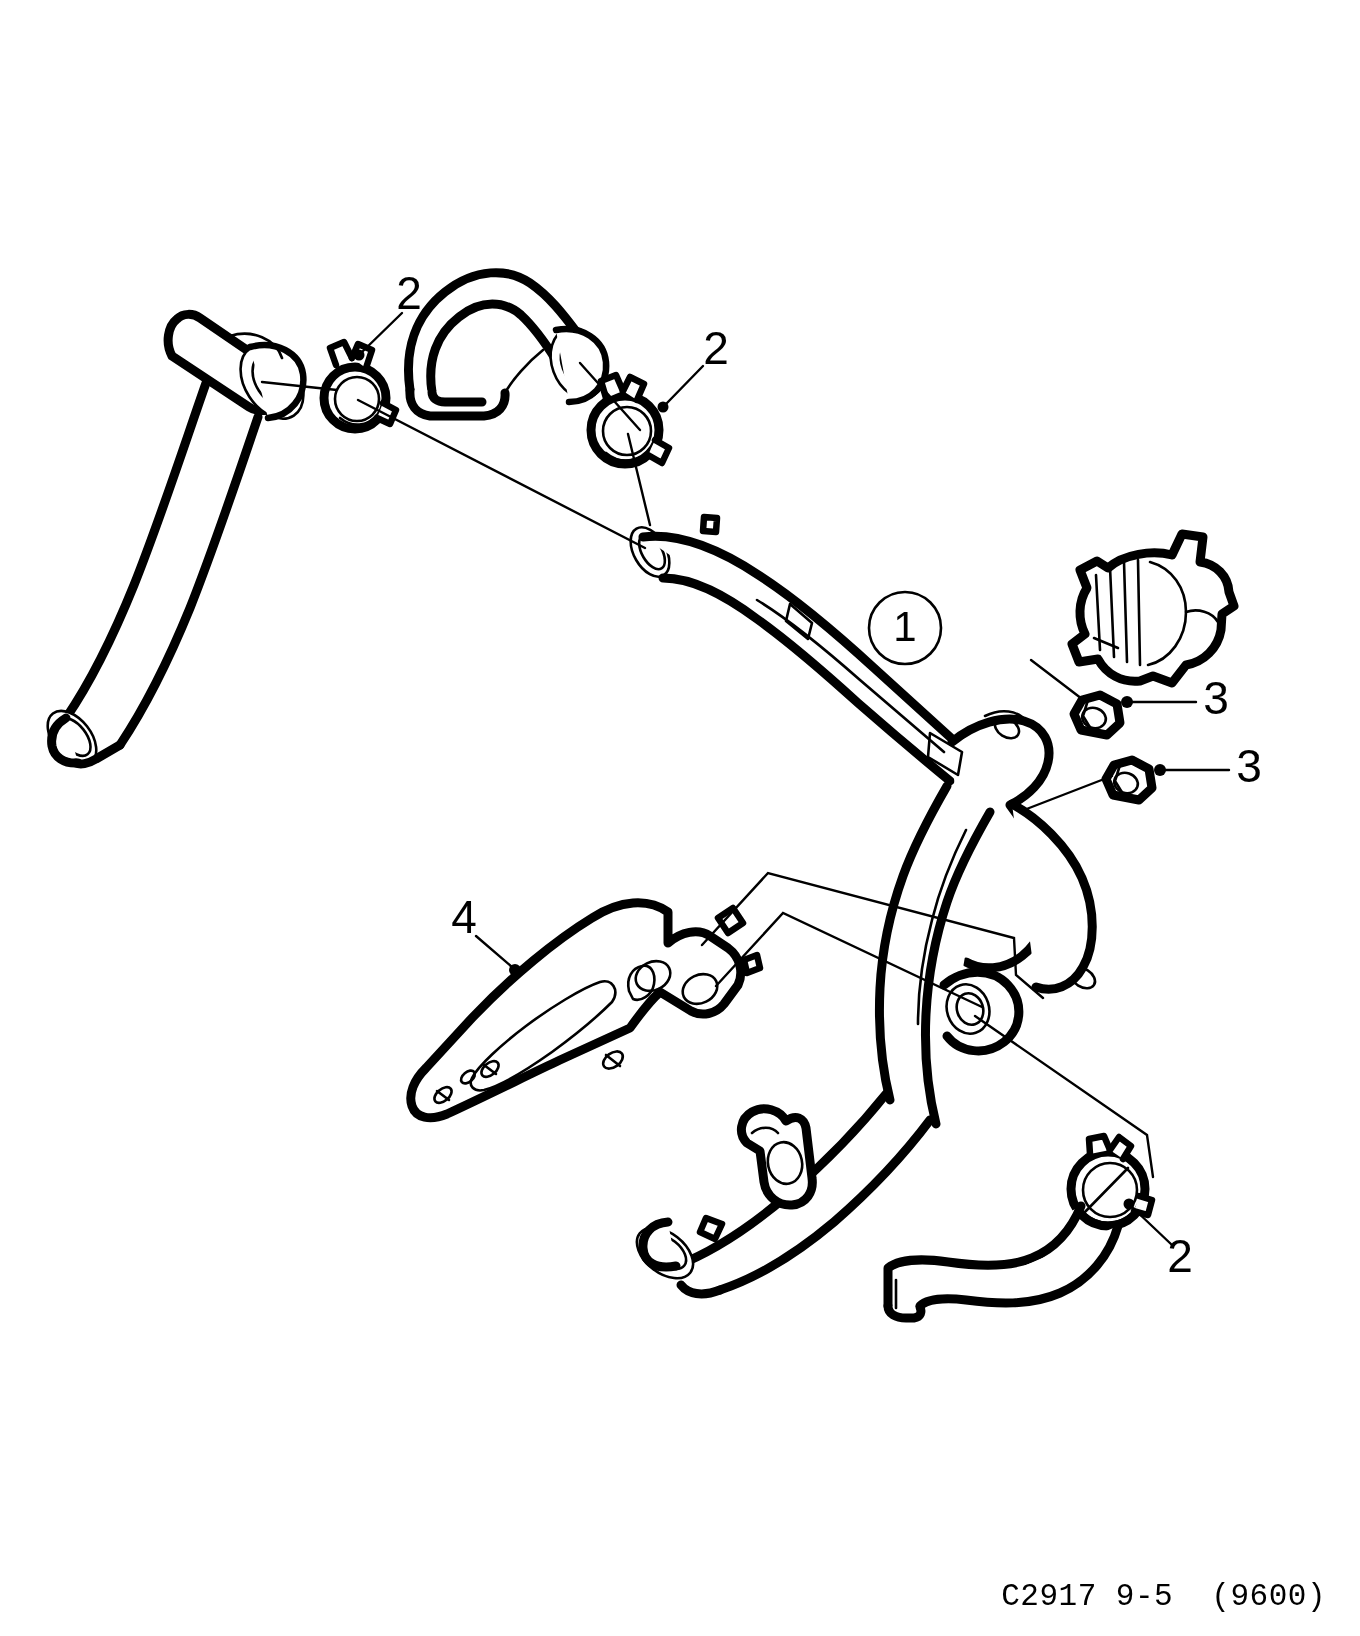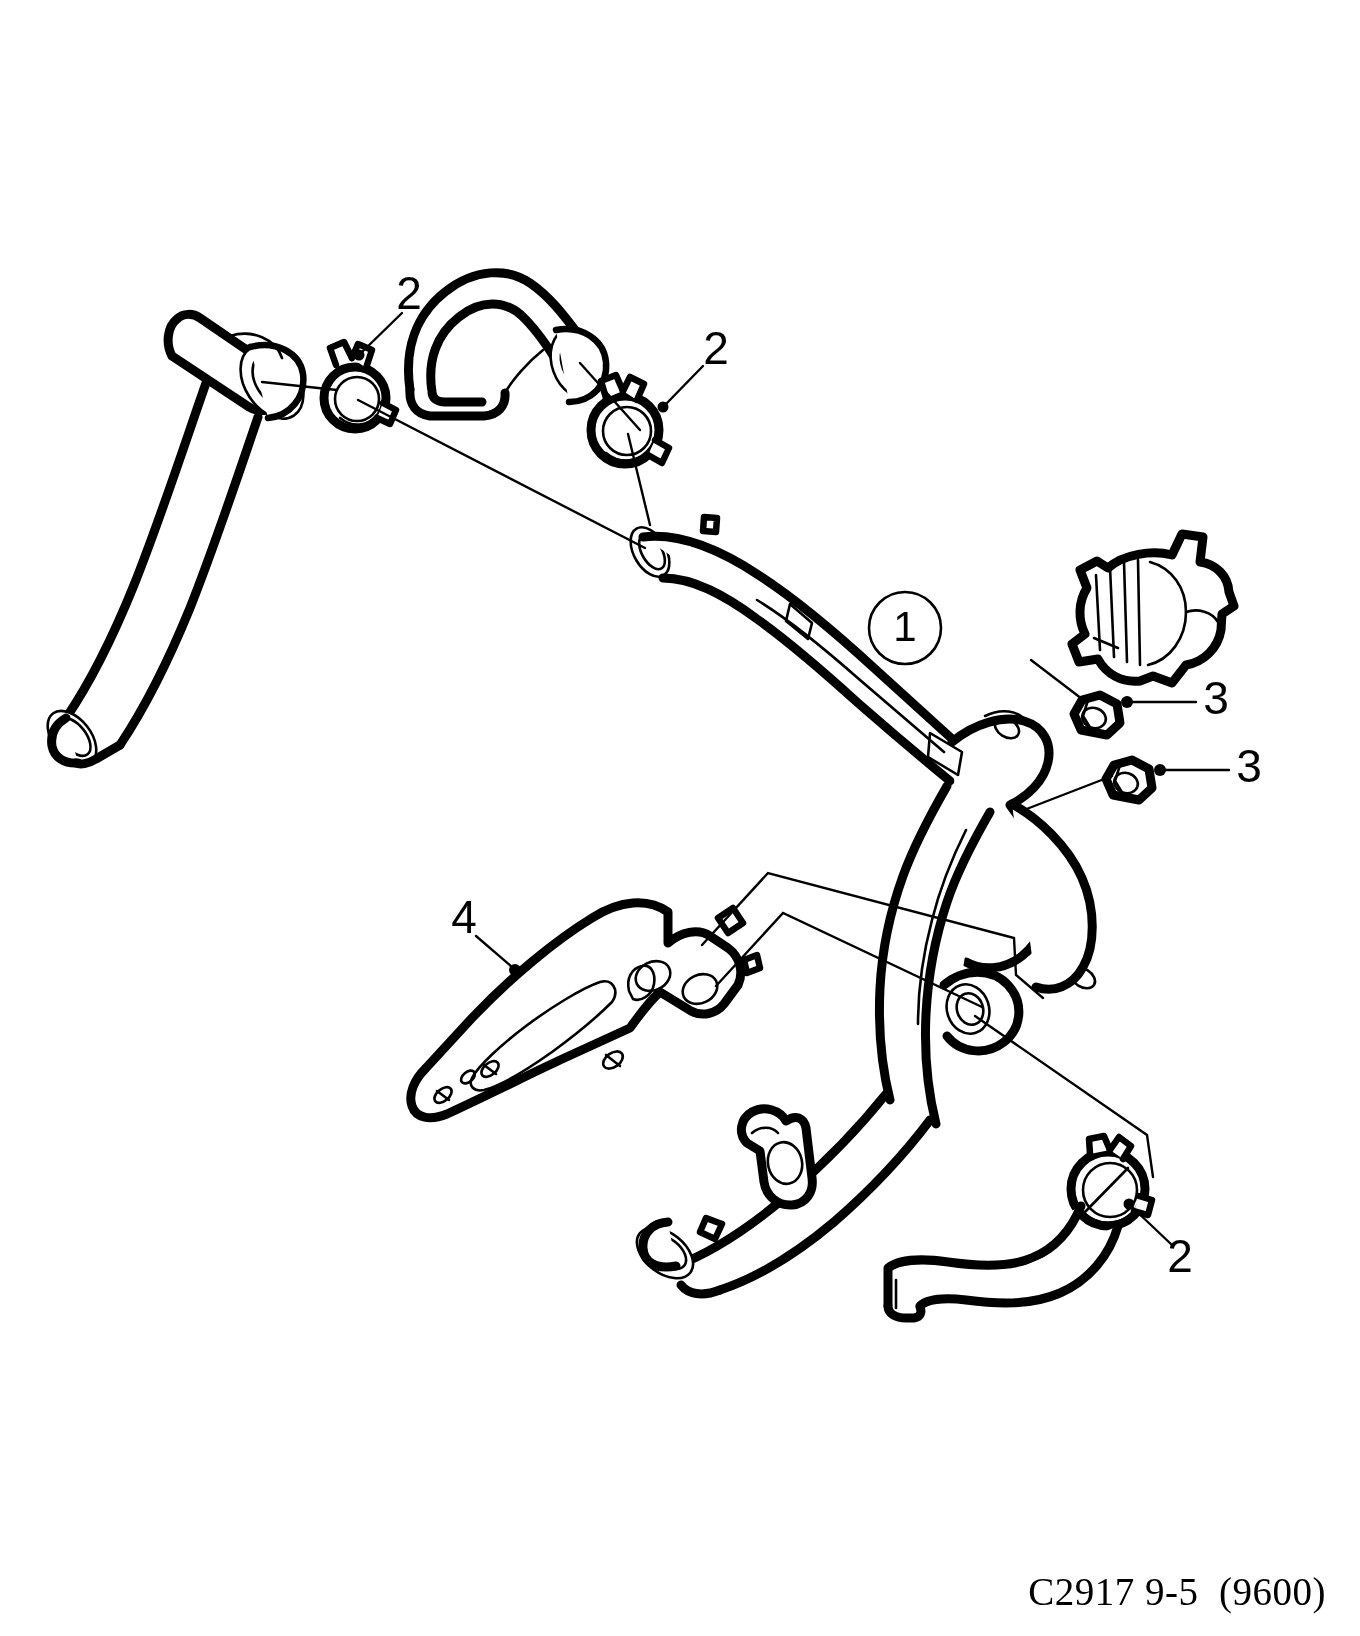--- a/index.html
+++ b/index.html
@@ -80,22 +80,22 @@
     font-family: "Liberation Sans", sans-serif;
     font-size: 42px;
     fill: #000000;
     text-anchor: middle;
     dominant-baseline: middle;
   }
   #caption {
     position: absolute;
     right: 34px;
     bottom: 22px;
-    font-family: Liberation Serif, serif;
-    font-size: 39px;
+    font-family: Liberation Mono, monospace;
+    font-size: 31px;
     letter-spacing: 0.5px;
     color: #000000;
     white-space: pre;
   }
 </style>
 </head>
 <body>
 
 <div id="diagram-root">
 

